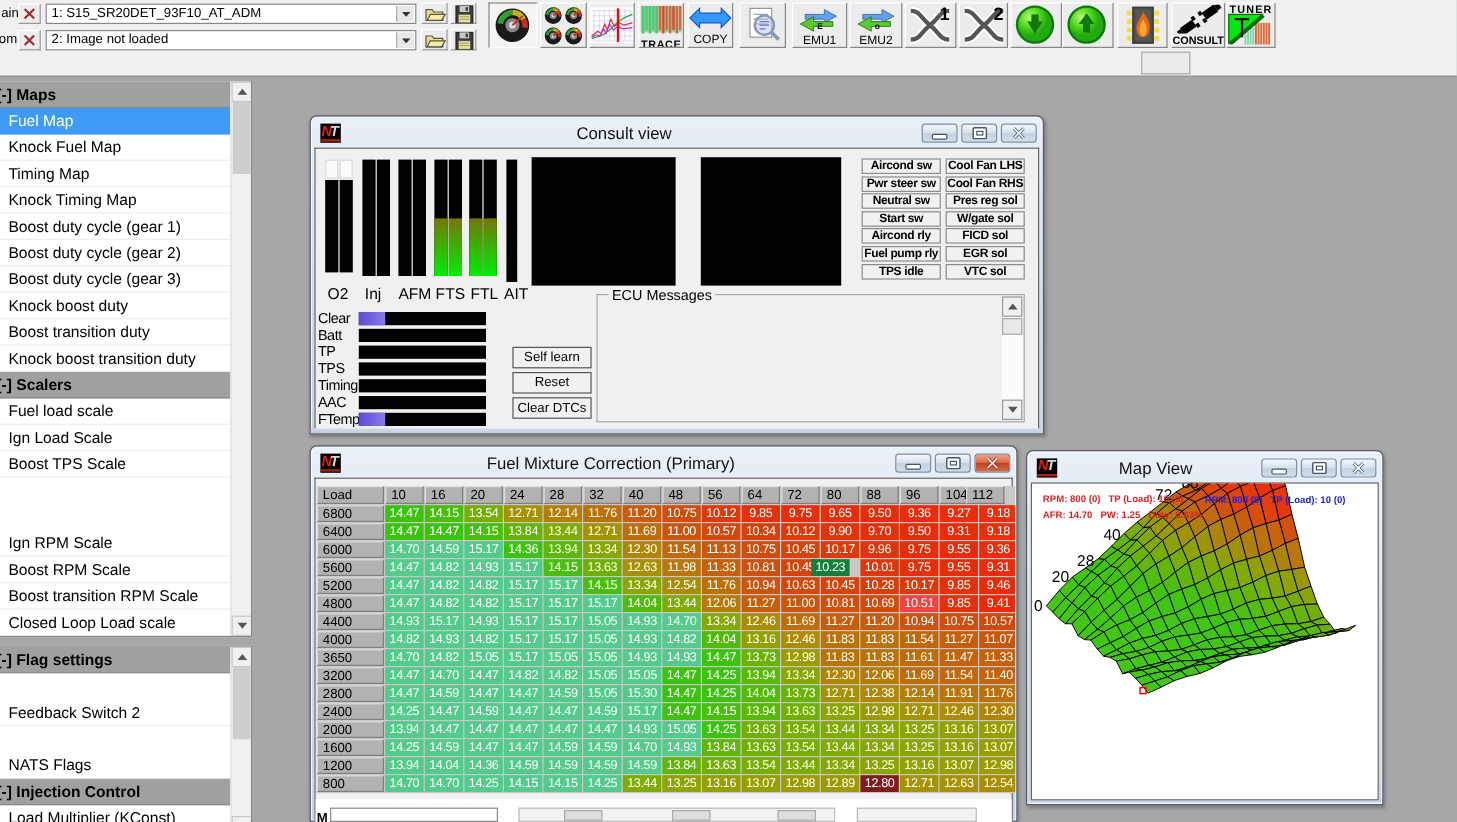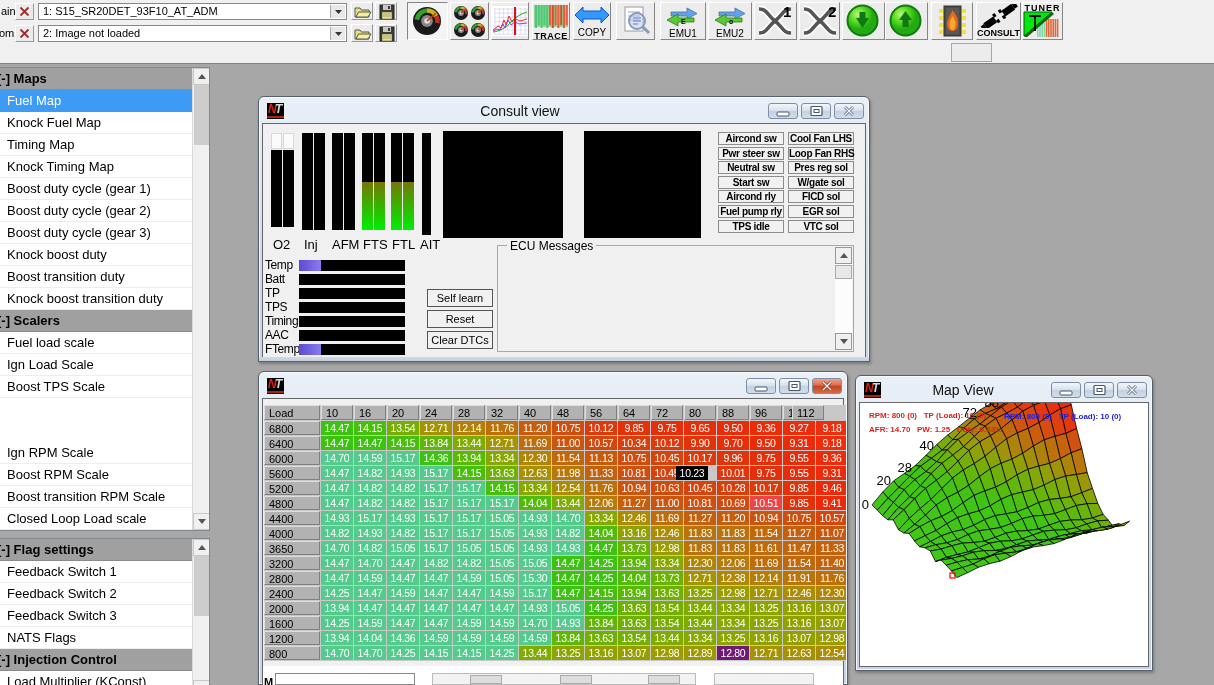--- a/index.html
+++ b/index.html
@@ -288,23 +288,21 @@
         <div class="arr up"></div>
       </div>
       <div class="sbtn" style="top:445px">
         <div class="arr dn"></div>
       </div>
       <div style="position:absolute;left:1px;top:17px;width:15px;height:60px;background:#cdcdcd"></div>
     </div>
   </div>
 <div style="position:absolute;left:-2px;top:538px;width:212px;height:160px;background:#fff;border:1px solid #828790;overflow:hidden">
     <div class="li hdr" style="top:0px">[-] Flag settings</div>
-    <div class="li" style="top:22px">Feedback Switch 1</div>
     <div class="li" style="top:44px">Feedback Switch 2</div>
-    <div class="li" style="top:66px">Feedback Switch 3</div>
     <div class="li" style="top:88px">NATS Flags</div>
     <div class="li hdr" style="top:110px">[-] Injection Control</div>
     <div class="li" style="top:132px">Load Multiplier (KConst)</div>
     <div style="position:absolute;right:0;top:0;width:17px;height:158px;background:#f0f0f0;border-left:1px solid #dcdcdc">
       <div class="sbtn" style="top:0">
         <div class="arr up"></div>
       </div>
       <div class="sbtn" style="top:141px"></div>
       <div style="position:absolute;left:1px;top:17px;width:15px;height:60px;background:#cdcdcd"></div>
     </div>
@@ -353,32 +351,32 @@
     <div style="position:absolute;left:41px;top:113px;font-size:13px;color:#000">Inj</div>
     <div style="position:absolute;left:69px;top:113px;font-size:13px;color:#000">AFM</div>
     <div style="position:absolute;left:100px;top:113px;font-size:13px;color:#000">FTS</div>
     <div style="position:absolute;left:129px;top:113px;font-size:13px;color:#000">FTL</div>
     <div style="position:absolute;left:157px;top:113px;font-size:13px;color:#000">AIT</div>
     <div style="position:absolute;left:180px;top:7px;width:120px;height:107px;background:#000"></div>
     <div style="position:absolute;left:321px;top:7px;width:117px;height:107px;background:#000"></div>
     <div class="gbtn" style="left:455px;top:8px">Aircond sw</div>
     <div class="gbtn" style="left:525px;top:8px">Cool Fan LHS</div>
     <div class="gbtn" style="left:455px;top:23px">Pwr steer sw</div>
-    <div class="gbtn" style="left:525px;top:23px">Loop Fan RHS</div>
+    <div class="gbtn" style="left:525px;top:23px">Cool Fan RHS</div>
     <div class="gbtn" style="left:455px;top:37px">Neutral sw</div>
     <div class="gbtn" style="left:525px;top:37px">Pres reg sol</div>
     <div class="gbtn" style="left:455px;top:52px">Start sw</div>
     <div class="gbtn" style="left:525px;top:52px">W/gate sol</div>
     <div class="gbtn" style="left:455px;top:66px">Aircond rly</div>
     <div class="gbtn" style="left:525px;top:66px">FICD sol</div>
     <div class="gbtn" style="left:455px;top:81px">Fuel pump rly</div>
     <div class="gbtn" style="left:525px;top:81px">EGR sol</div>
     <div class="gbtn" style="left:455px;top:96px">TPS idle</div>
     <div class="gbtn" style="left:525px;top:96px">VTC sol</div>
-    <div style="position:absolute;left:2px;top:134px;font-size:12px;letter-spacing:-0.4px">Temp</div>
+    <div style="position:absolute;left:2px;top:134px;font-size:12px;letter-spacing:-0.4px">Clear</div>
     <div style="position:absolute;left:36px;top:136px;width:106px;height:11px;background:#000"></div>
     <div style="position:absolute;left:36px;top:136px;width:22px;height:11px;background:linear-gradient(90deg,#5b4bd0,#8a7af0)"></div>
     <div style="position:absolute;left:2px;top:148px;font-size:12px;letter-spacing:-0.4px">Batt</div>
     <div style="position:absolute;left:36px;top:150px;width:106px;height:11px;background:#000"></div>
     <div style="position:absolute;left:2px;top:162px;font-size:12px;letter-spacing:-0.4px">TP</div>
     <div style="position:absolute;left:36px;top:164px;width:106px;height:11px;background:#000"></div>
     <div style="position:absolute;left:2px;top:176px;font-size:12px;letter-spacing:-0.4px">TPS</div>
     <div style="position:absolute;left:36px;top:178px;width:106px;height:11px;background:#000"></div>
     <div style="position:absolute;left:2px;top:190px;font-size:12px;letter-spacing:-0.4px">Timing</div>
     <div style="position:absolute;left:36px;top:192px;width:106px;height:11px;background:#000"></div>
@@ -405,20 +403,21 @@
 <div style="position:absolute;left:259px;top:357px;width:610px;height:4px;background:linear-gradient(#cfdbe8,#c2cfdf)"></div>
 
 <div style="position:absolute;left:258px;top:371px;width:590px;height:314px;
       background:linear-gradient(#e9f0f8,#cfdbe8 60%,#c7d4e3);border:1px solid #565f6b;border-radius:6px 6px 0 0;
       box-shadow:inset 0 0 0 1px rgba(255,255,255,.75), 1px 2px 3px rgba(40,40,40,.35)">
       <div class="nt">
       <span class="ntn">N</span>
       <span class="ntt">T</span>
       <div class="ntbar"></div>
     </div>
+      <div style="position:absolute;left:130px;top:6px;width:240px;text-align:center;font-size:14px;color:#111;font-family:'Liberation Sans',sans-serif">Fuel Mixture Correction (Primary)</div>
       <div class="tbtn" style="right:71px"><svg width="28" height="14">
         <rect x="8" y="8" width="12" height="4" fill="#fff" stroke="#46566e" stroke-width="1" rx="1"></rect>
       </svg></div>
       <div class="tbtn" style="right:38px"><svg width="28" height="14">
         <rect x="9" y="2.5" width="11" height="9" fill="#fff" stroke="#46566e" stroke-width="1.2" rx="1"></rect>
         <rect x="12" y="5.5" width="5" height="3" fill="#fff" stroke="#46566e" stroke-width="1"></rect>
       </svg></div>
       <div class="tbtn red" style="right:5px;background:linear-gradient(#f0a088,#e06b47 45%,#c04323 50%,#d86a44);"><svg width="28" height="14">
         <path d="M10 3 L18 11 M18 3 L10 11" stroke="#8a2b10" stroke-width="2.6"></path>
         <path d="M10 3 L18 11 M18 3 L10 11" stroke="#fff" stroke-width="1.4"></path>
@@ -437,21 +436,21 @@
       <div class="hc" style="left:222px;width:32px;height:15px">32</div>
       <div class="hc" style="left:255px;width:32px;height:15px">40</div>
       <div class="hc" style="left:288px;width:32px;height:15px">48</div>
       <div class="hc" style="left:321px;width:32px;height:15px">56</div>
       <div class="hc" style="left:354px;width:32px;height:15px">64</div>
       <div class="hc" style="left:387px;width:32px;height:15px">72</div>
       <div class="hc" style="left:420px;width:32px;height:15px">80</div>
       <div class="hc" style="left:453px;width:32px;height:15px">88</div>
       <div class="hc" style="left:486px;width:32px;height:15px">96</div>
       <div class="hc" style="left:519px;width:32px;height:15px">104</div>
-      <div class="hc" style="left:528px;width:32px;height:15px">112</div>
+      <div class="hc" style="left:541px;width:32px;height:15px">112</div>
     </div>
     <div class="trow" style="top:16px;height:15px">
       <div class="hc" style="left:0;width:56px;height:14px">6800</div>
       <div class="dc" style="left:57px;width:32px;height:14px;background:rgb(61,194,18)">14.47</div>
       <div class="dc" style="left:90px;width:32px;height:14px;background:rgb(72,190,14)">14.15</div>
       <div class="dc" style="left:123px;width:32px;height:14px;background:rgb(119,174,3)">13.54</div>
       <div class="dc" style="left:156px;width:32px;height:14px;background:rgb(164,147,3)">12.71</div>
       <div class="dc" style="left:189px;width:32px;height:14px;background:rgb(180,127,8)">12.14</div>
       <div class="dc" style="left:222px;width:32px;height:14px;background:rgb(188,112,10)">11.76</div>
       <div class="dc" style="left:255px;width:32px;height:14px;background:rgb(199,92,14)">11.20</div>
@@ -509,21 +508,21 @@
       <div class="dc" style="left:90px;width:32px;height:14px;background:rgb(84,202,141)">14.82</div>
       <div class="dc" style="left:123px;width:32px;height:14px;background:rgb(84,202,141)">14.93</div>
       <div class="dc" style="left:156px;width:32px;height:14px;background:rgb(84,202,141)">15.17</div>
       <div class="dc" style="left:189px;width:32px;height:14px;background:rgb(72,190,14)">14.15</div>
       <div class="dc" style="left:222px;width:32px;height:14px;background:rgb(112,176,4)">13.63</div>
       <div class="dc" style="left:255px;width:32px;height:14px;background:rgb(167,144,4)">12.63</div>
       <div class="dc" style="left:288px;width:32px;height:14px;background:rgb(183,120,9)">11.98</div>
       <div class="dc" style="left:321px;width:32px;height:14px;background:rgb(196,97,13)">11.33</div>
       <div class="dc" style="left:354px;width:32px;height:14px;background:rgb(206,79,14)">10.81</div>
       <div class="dc" style="left:387px;width:32px;height:14px;background:rgb(213,68,13)">10.45</div>
-      <div class="dc" style="left:412px;width:32px;height:14px;background:#000000">10.23</div>
+      <div class="dc" style="left:412px;width:32px;height:14px;background:#15803d">10.23</div>
       <div class="dc" style="left:453px;width:32px;height:14px;background:rgb(223,54,11)">10.01</div>
       <div class="dc" style="left:486px;width:32px;height:14px;background:rgb(229,47,10)">9.75</div>
       <div class="dc" style="left:519px;width:32px;height:14px;background:rgb(232,44,9)">9.55</div>
       <div class="dc" style="left:552px;width:32px;height:14px;background:rgb(235,43,10)">9.31</div>
     </div>
     <div class="trow" style="top:76px;height:15px">
       <div class="hc" style="left:0;width:56px;height:14px">5200</div>
       <div class="dc" style="left:57px;width:32px;height:14px;background:rgb(84,202,141)">14.47</div>
       <div class="dc" style="left:90px;width:32px;height:14px;background:rgb(84,202,141)">14.82</div>
       <div class="dc" style="left:123px;width:32px;height:14px;background:rgb(84,202,141)">14.82</div>
@@ -738,21 +737,21 @@
       <div class="dc" style="left:123px;width:32px;height:14px;background:rgb(84,202,141)">14.25</div>
       <div class="dc" style="left:156px;width:32px;height:14px;background:rgb(84,202,141)">14.15</div>
       <div class="dc" style="left:189px;width:32px;height:14px;background:rgb(84,202,141)">14.15</div>
       <div class="dc" style="left:222px;width:32px;height:14px;background:rgb(84,202,141)">14.25</div>
       <div class="dc" style="left:255px;width:32px;height:14px;background:rgb(128,171,2)">13.44</div>
       <div class="dc" style="left:288px;width:32px;height:14px;background:rgb(140,165,1)">13.25</div>
       <div class="dc" style="left:321px;width:32px;height:14px;background:rgb(145,162,0)">13.16</div>
       <div class="dc" style="left:354px;width:32px;height:14px;background:rgb(150,159,0)">13.07</div>
       <div class="dc" style="left:387px;width:32px;height:14px;background:rgb(154,156,1)">12.98</div>
       <div class="dc" style="left:420px;width:32px;height:14px;background:rgb(157,153,1)">12.89</div>
-      <div class="dc" style="left:453px;width:32px;height:14px;background:#701a75">12.80</div>
+      <div class="dc" style="left:453px;width:32px;height:14px;background:#7f1d1d">12.80</div>
       <div class="dc" style="left:486px;width:32px;height:14px;background:rgb(164,147,3)">12.71</div>
       <div class="dc" style="left:519px;width:32px;height:14px;background:rgb(167,144,4)">12.63</div>
       <div class="dc" style="left:552px;width:32px;height:14px;background:rgb(170,141,5)">12.54</div>
     </div>
   </div>
 <div style="position:absolute;left:263px;top:666px;width:580px;height:19px;background:#fff"></div>
 <div style="position:absolute;left:264px;top:676px;font-size:11px;font-weight:bold">M</div>
 <div style="position:absolute;left:275px;top:673px;width:140px;height:12px;background:#fff;border:1px solid #888"></div>
 <div style="position:absolute;left:432px;top:673px;width:264px;height:12px;background:#f2f2f2;border:1px solid #bbb"></div>
 <div style="position:absolute;left:470px;top:675px;width:32px;height:9px;background:#ddd;border:1px solid #aaa"></div>

